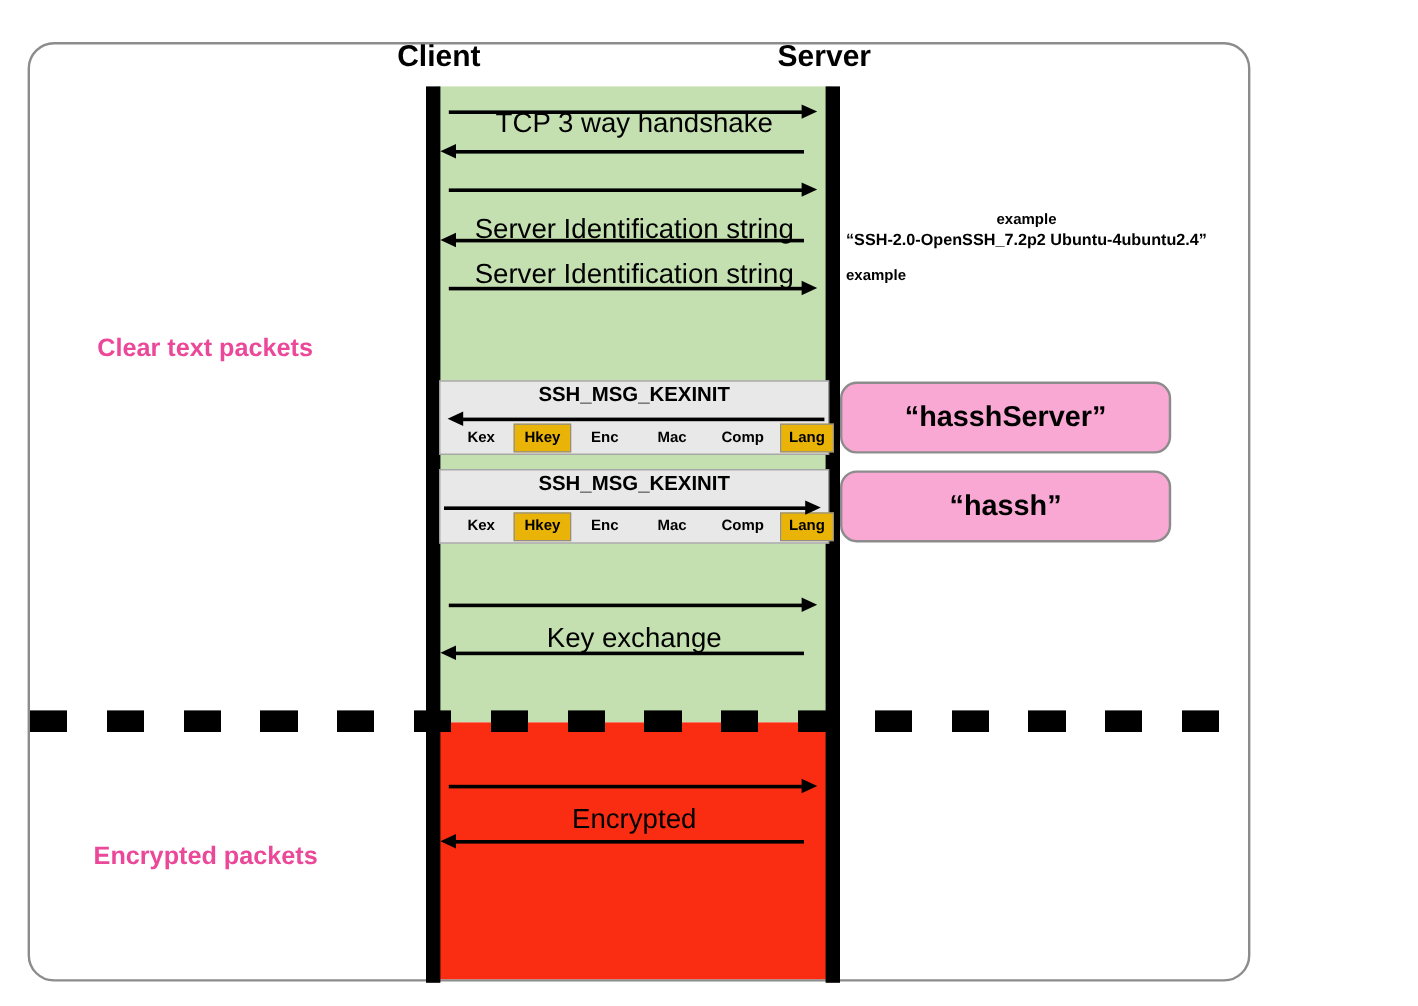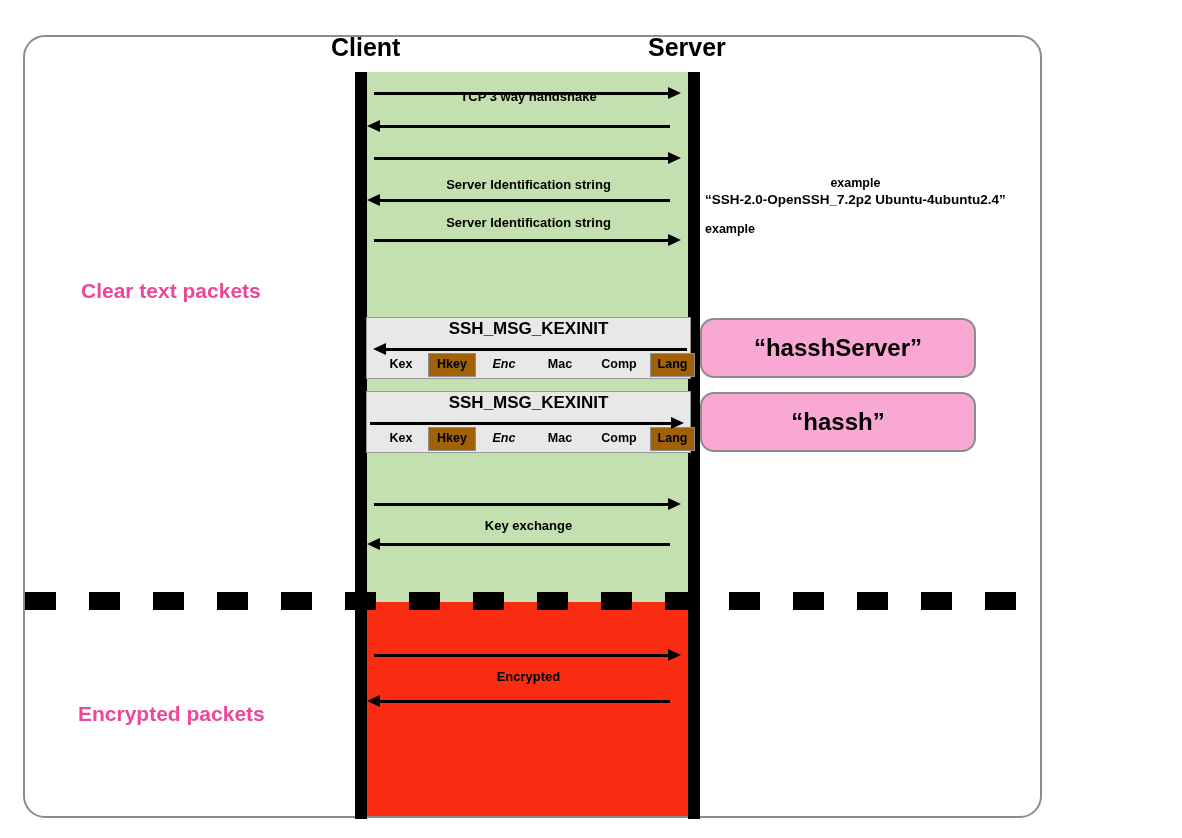--- a/index.html
+++ b/index.html
@@ -106,22 +106,22 @@
     border-left: 13px solid #000000;
   }
   .arrow.to-left::after {
     left: -11px;
     border-right: 13px solid #000000;
   }
 
   
   .arrow-caption {
     position: absolute;
-    font-size: 13px;
-    font-weight: bold;
+    font-size: 23px;
+    font-weight: normal;
     color: #000000;
     white-space: nowrap;
     text-align: center;
   }
 
   
   .example-note {
     position: absolute;
     color: #000000;
     white-space: nowrap;
@@ -178,26 +178,26 @@
     font-weight: bold;
     color: #000000;
     text-align: center;
     line-height: 21px;
     height: 24px;
     box-sizing: border-box;
     background: transparent;
     border: 1.5px solid transparent;
   }
   .field-cell.hl {
-    background: #a16207;
+    background: #eab308;
     border: 1.5px solid #8f8f8f;
   }
   .field-cell.w-kex  { width: 54px; }
   .field-cell.w-hkey { width: 48px; }
-  .field-cell.w-enc  { width: 56px; font-style: italic; }
+  .field-cell.w-enc  { width: 56px; }
   .field-cell.w-mac  { width: 56px; }
   .field-cell.w-comp { width: 62px; }
   .field-cell.w-lang { width: 45px; }
 
   
   .hassh-callout {
     position: absolute;
     left: 700px;
     width: 276px;
     height: 60px;

